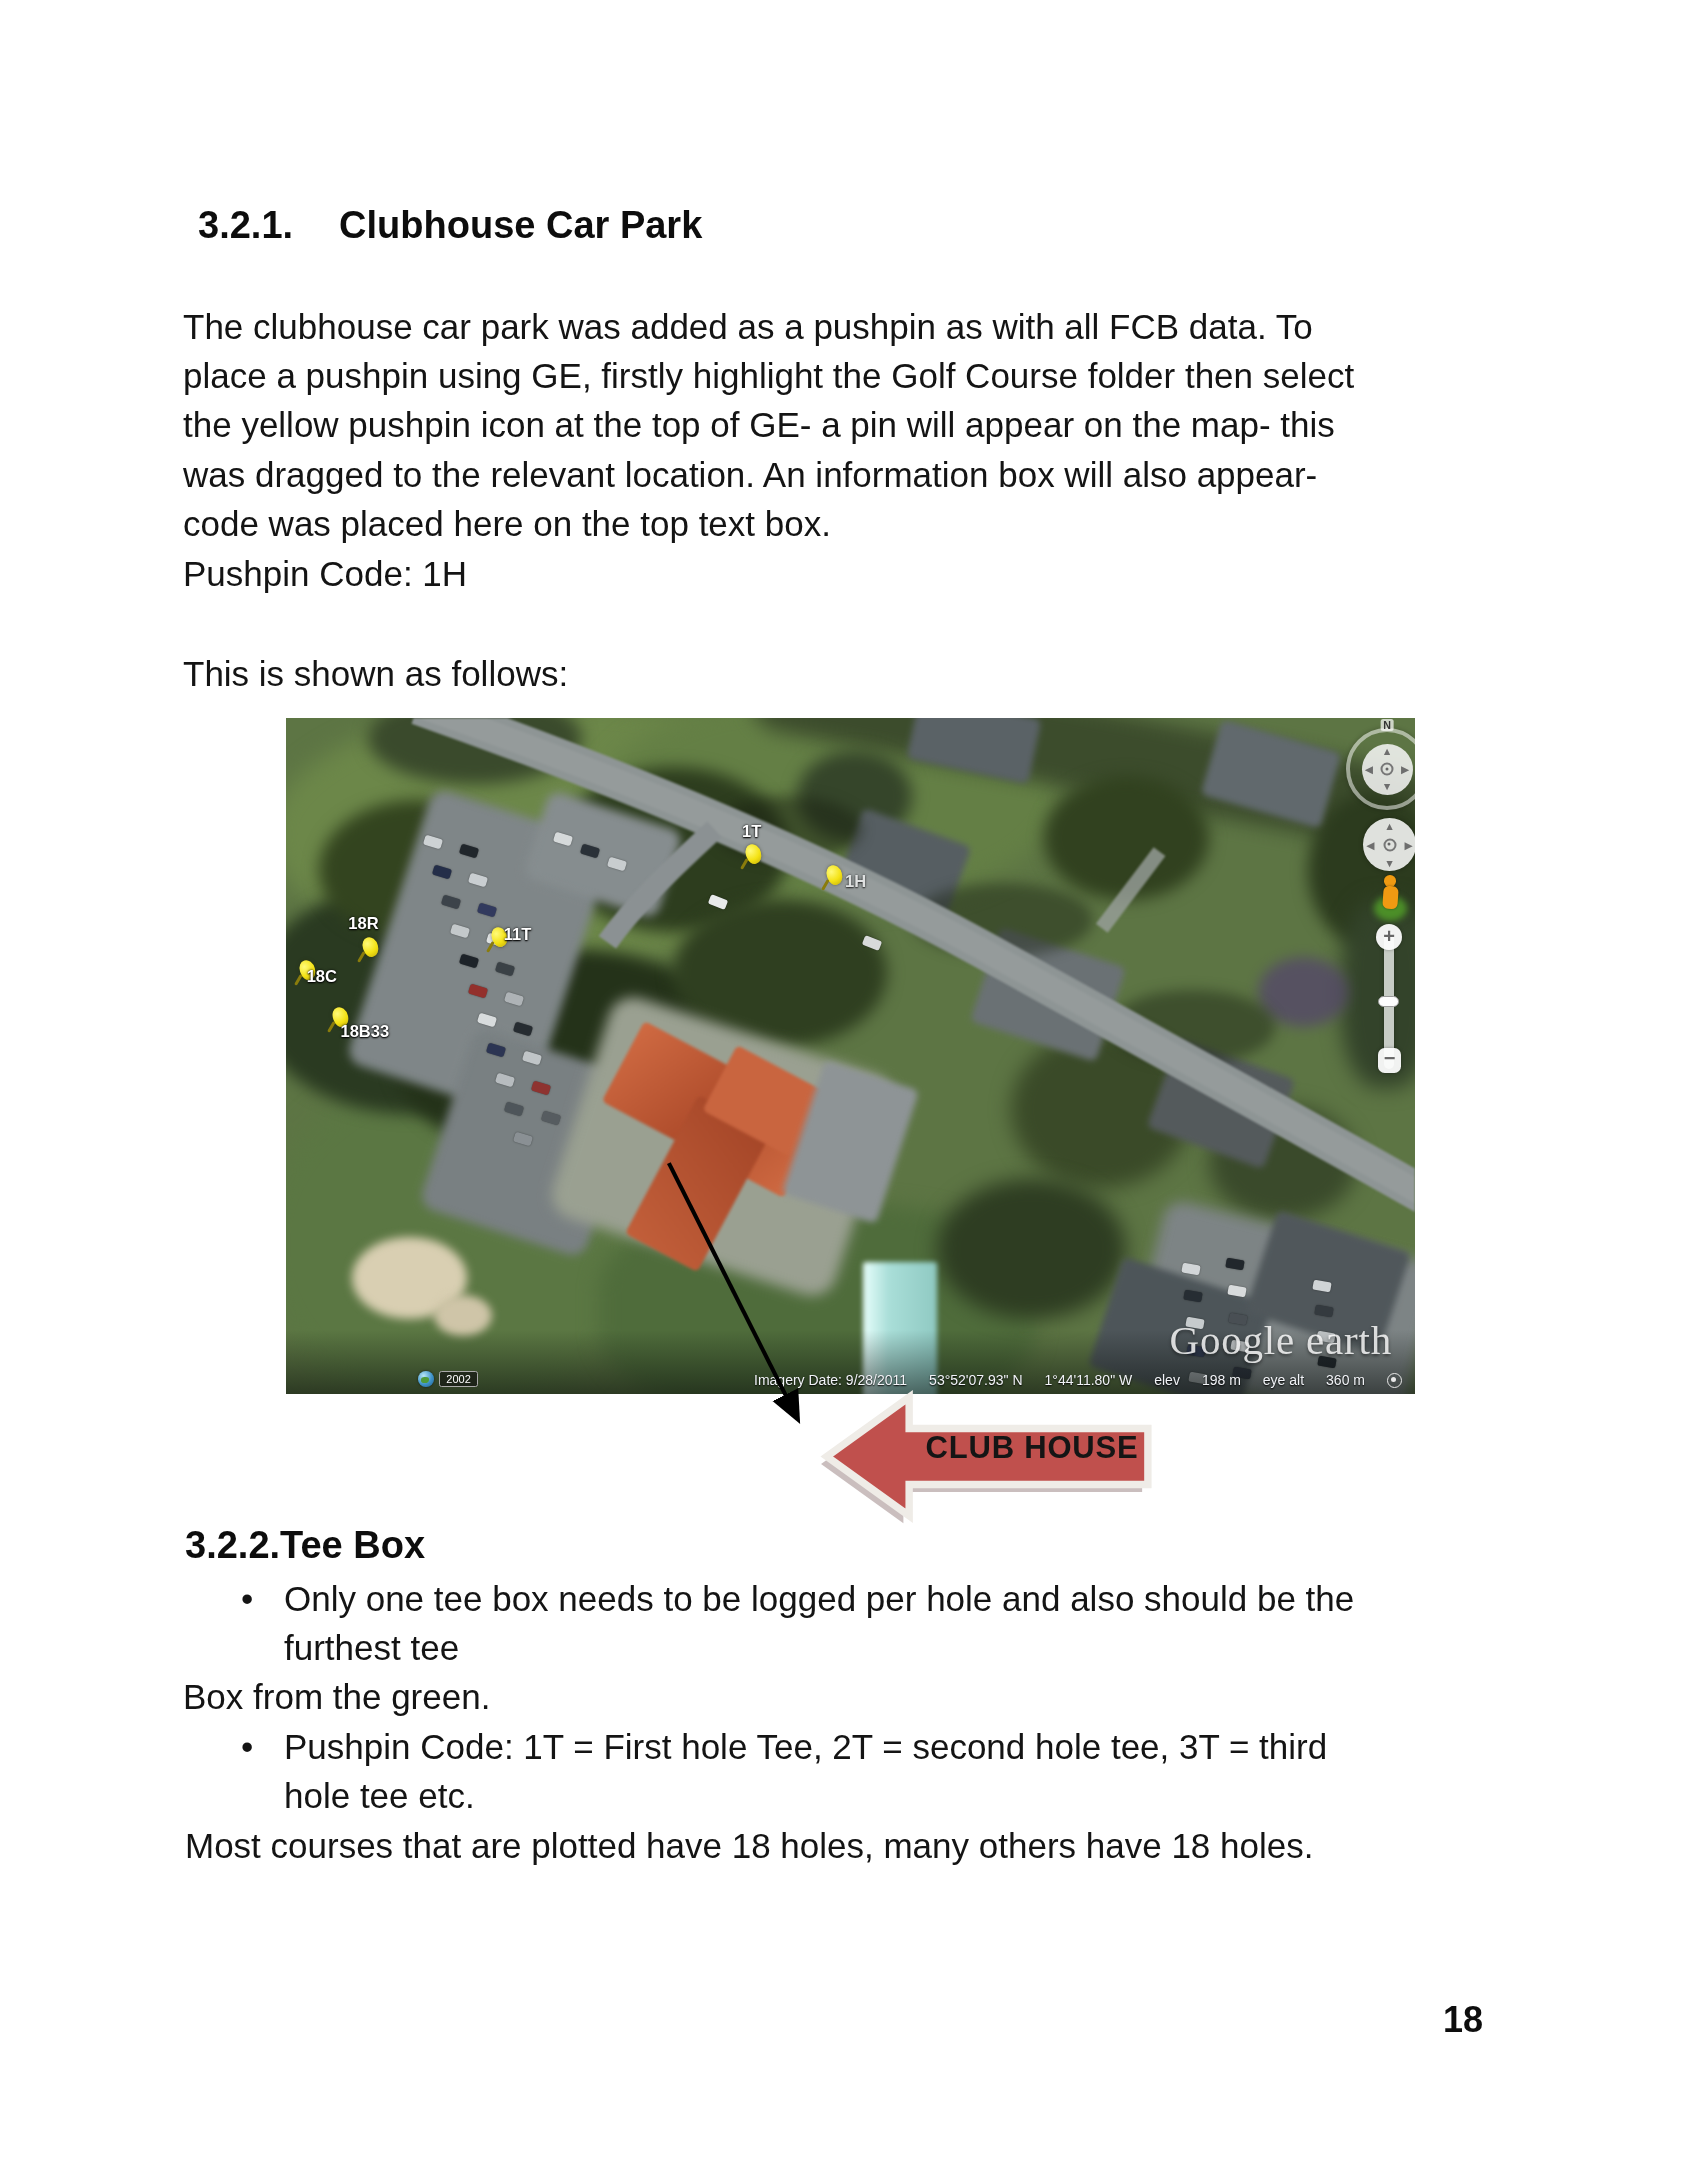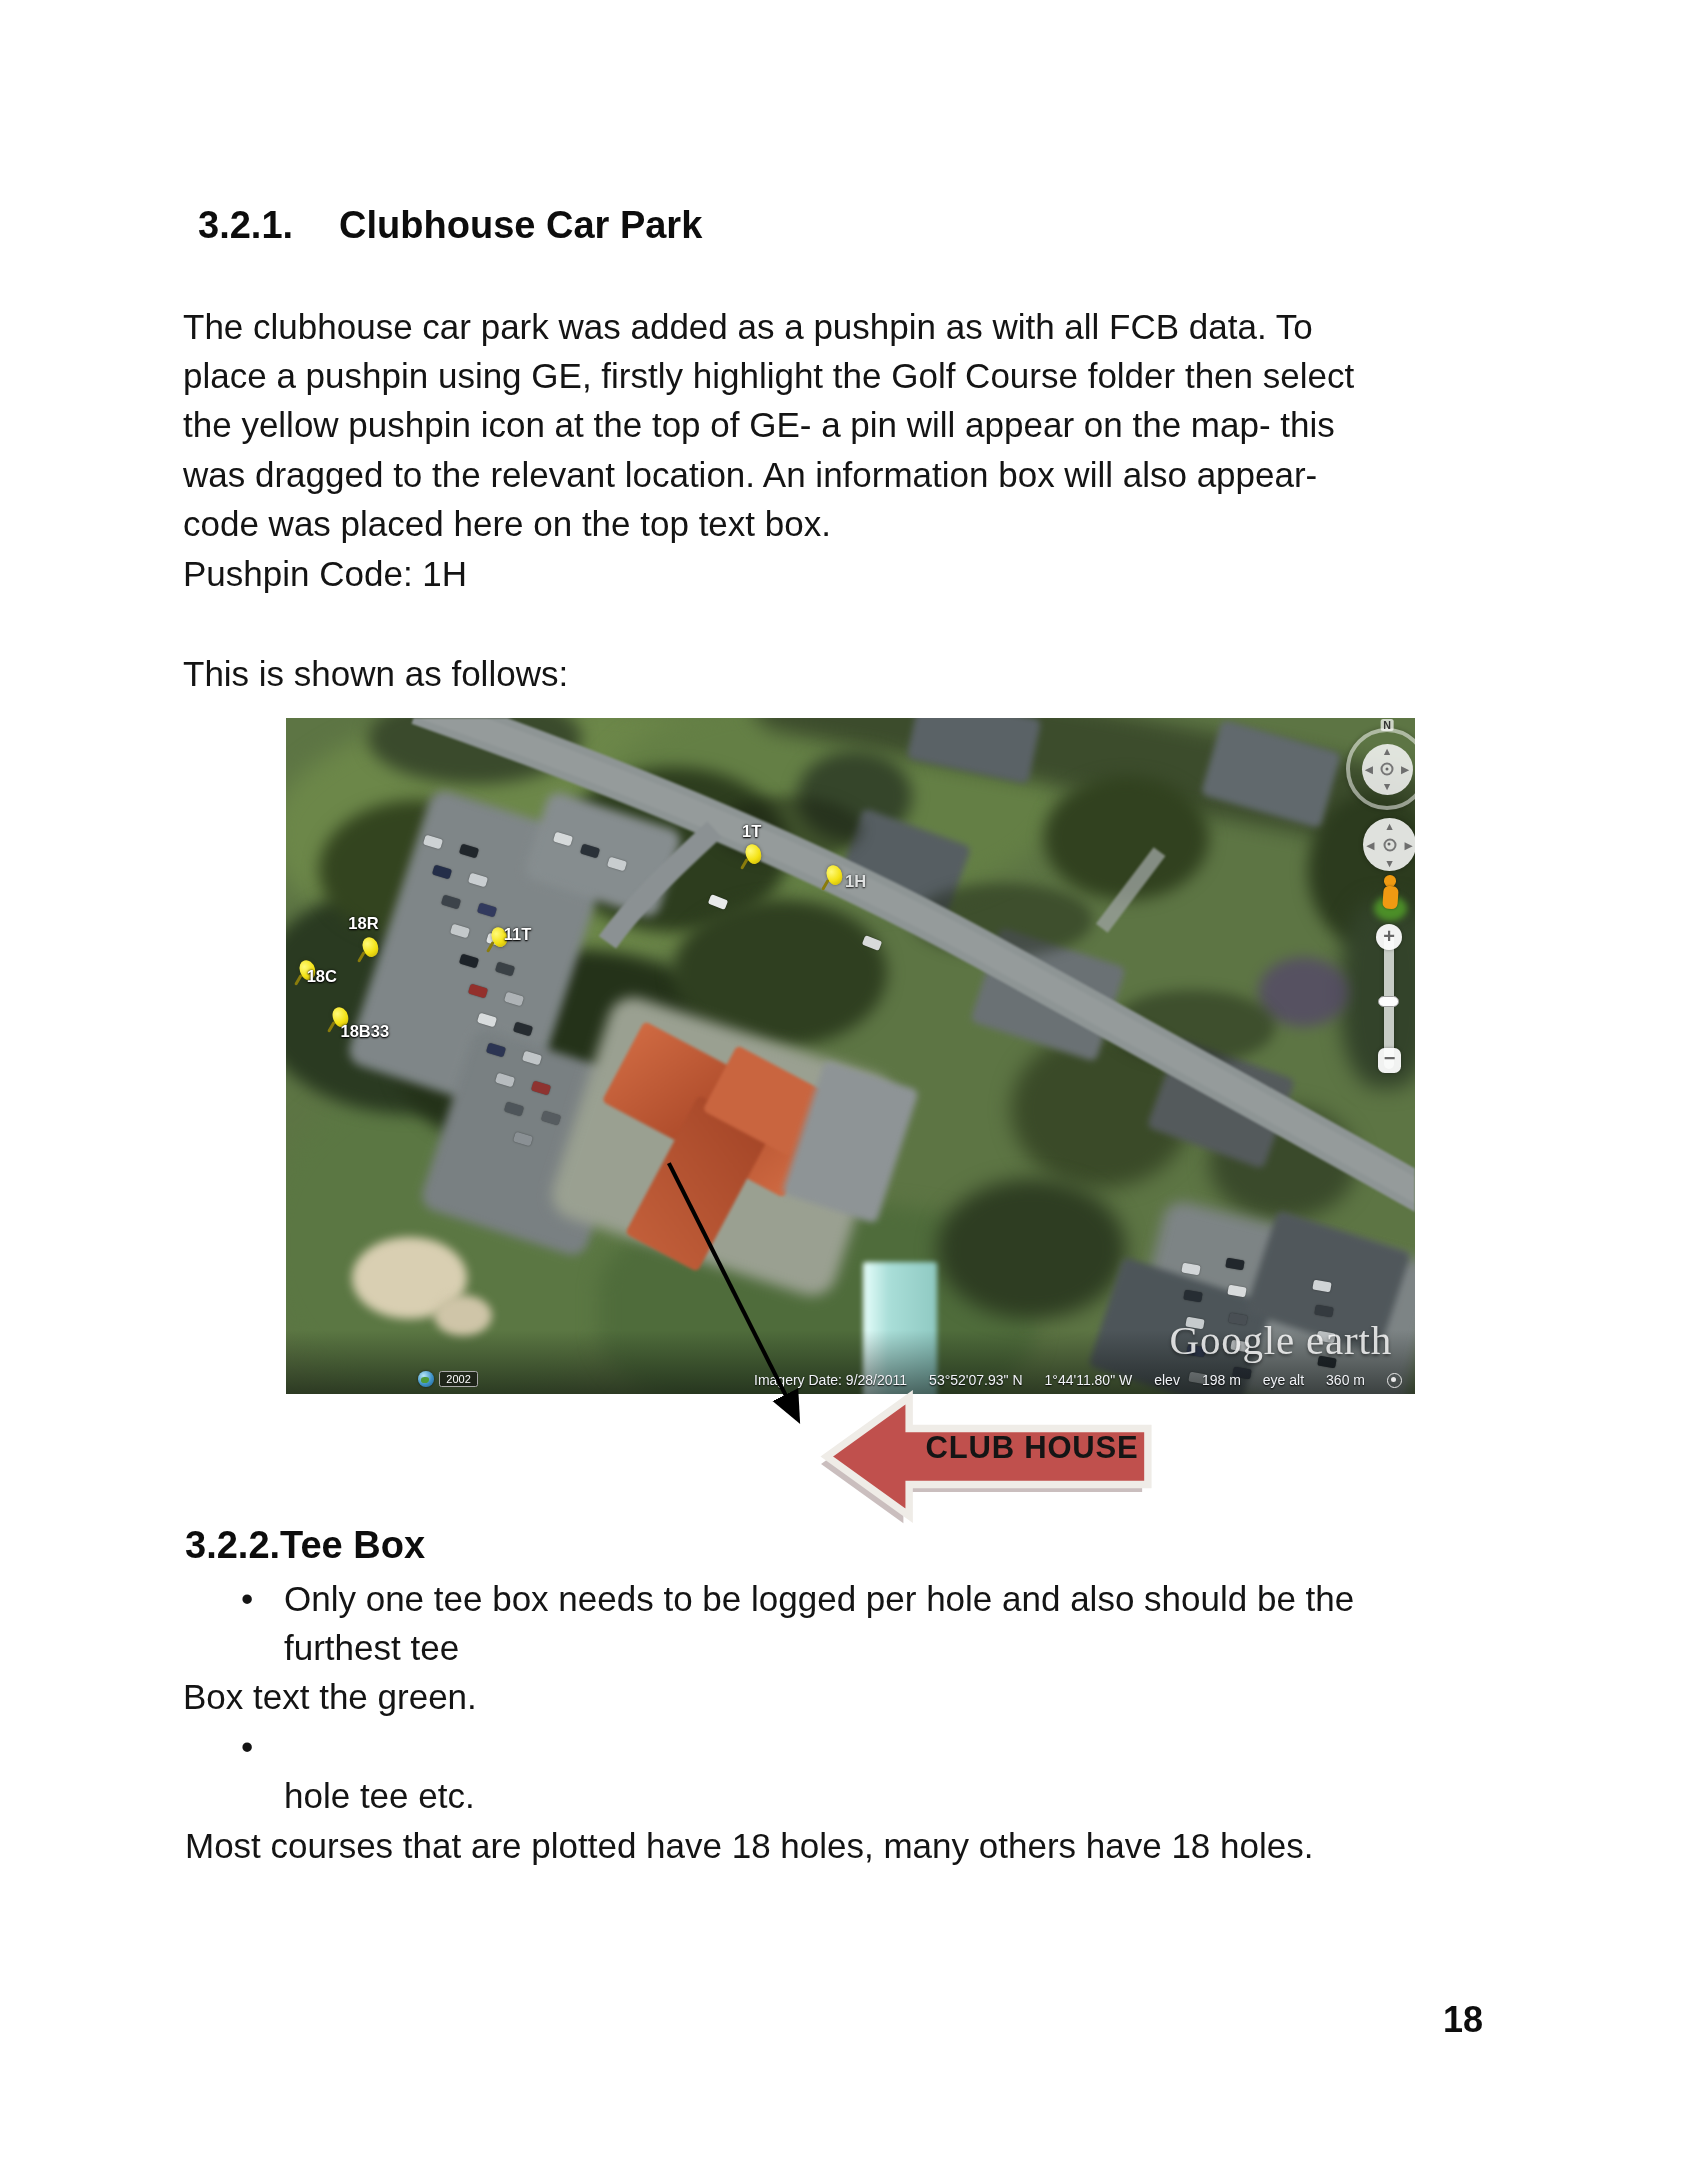--- a/index.html
+++ b/index.html
@@ -273,22 +273,23 @@
 
   <div class="h1" style="left:185px; top:1524px; align-items:center;">
     <span>3.2.2.</span>
     <span>Tee Box</span>
   </div>
 
   <span class="bullet-dot" style="left:241px; top:1574px;">•</span>
   <div class="tline" style="left:284px; top:1574px;">Only one tee box needs to be logged per hole and also should be the</div>
   <div class="tline" style="left:284px; top:1623px;">furthest tee</div>
 
-  <div class="tline" style="left:183px; top:1672px;">Box text the green.</div>
+  <div class="tline" style="left:183px; top:1672px;">Box from the green.</div>
 
   <span class="bullet-dot" style="left:241px; top:1722px;">•</span>
+  <div class="tline" style="left:284px; top:1722px;">Pushpin Code: 1T = First hole Tee, 2T = second hole tee, 3T = third</div>
   <div class="tline" style="left:284px; top:1771px;">hole tee etc.</div>
 
   <div class="tline italic" style="left:185px; top:1821px;">Most courses that are plotted have 18 holes, many others have 18 holes.</div>
 
   <div class="pageno" style="left:1443px; top:1999px;">18</div>
 </div>
 
 
 </body></html>

